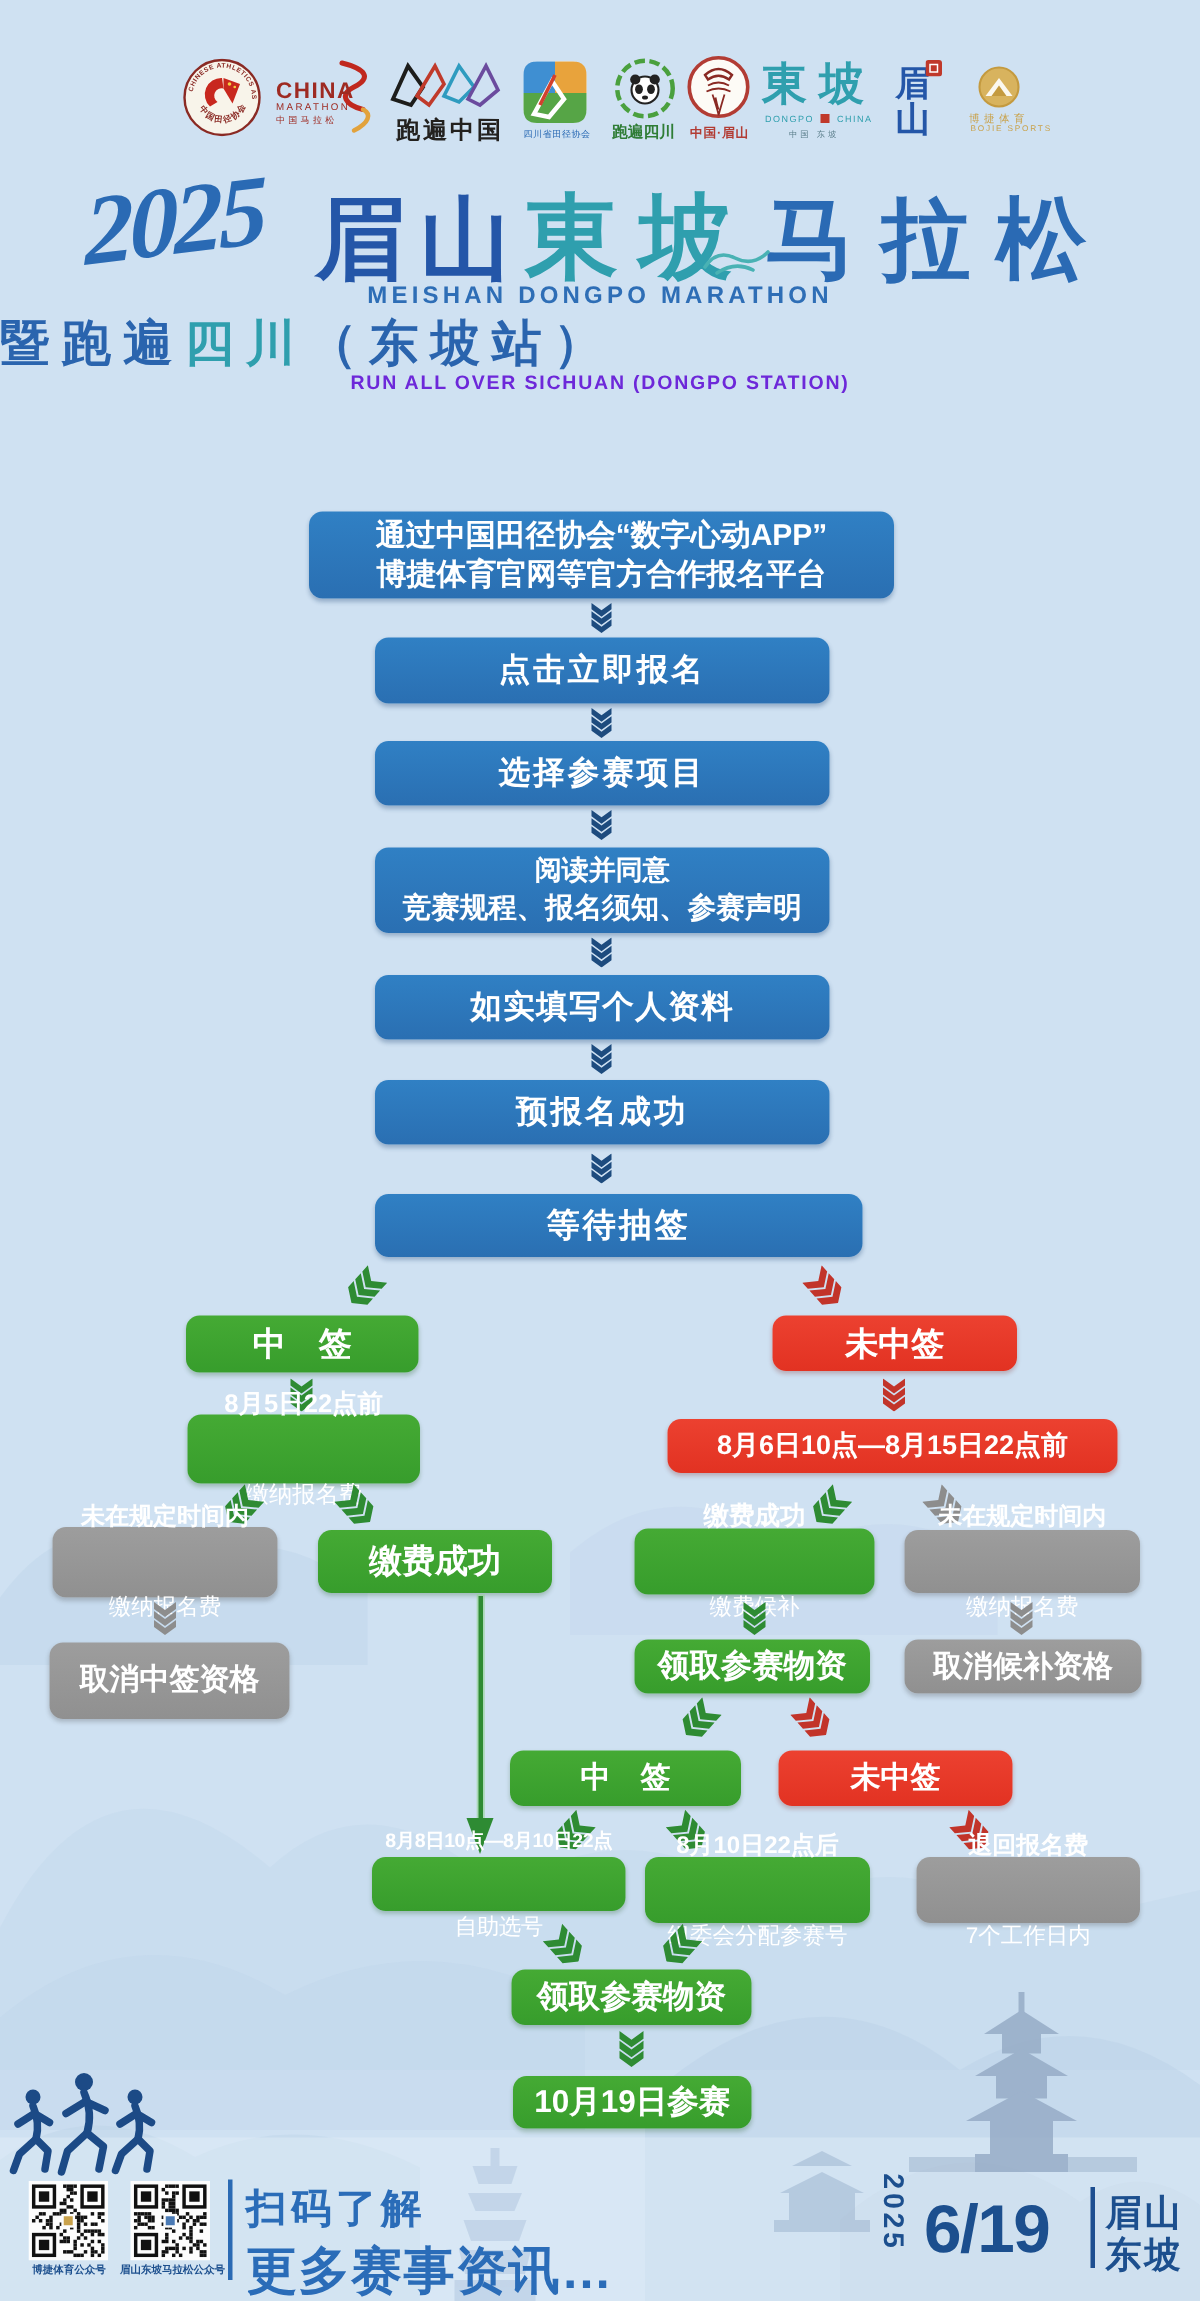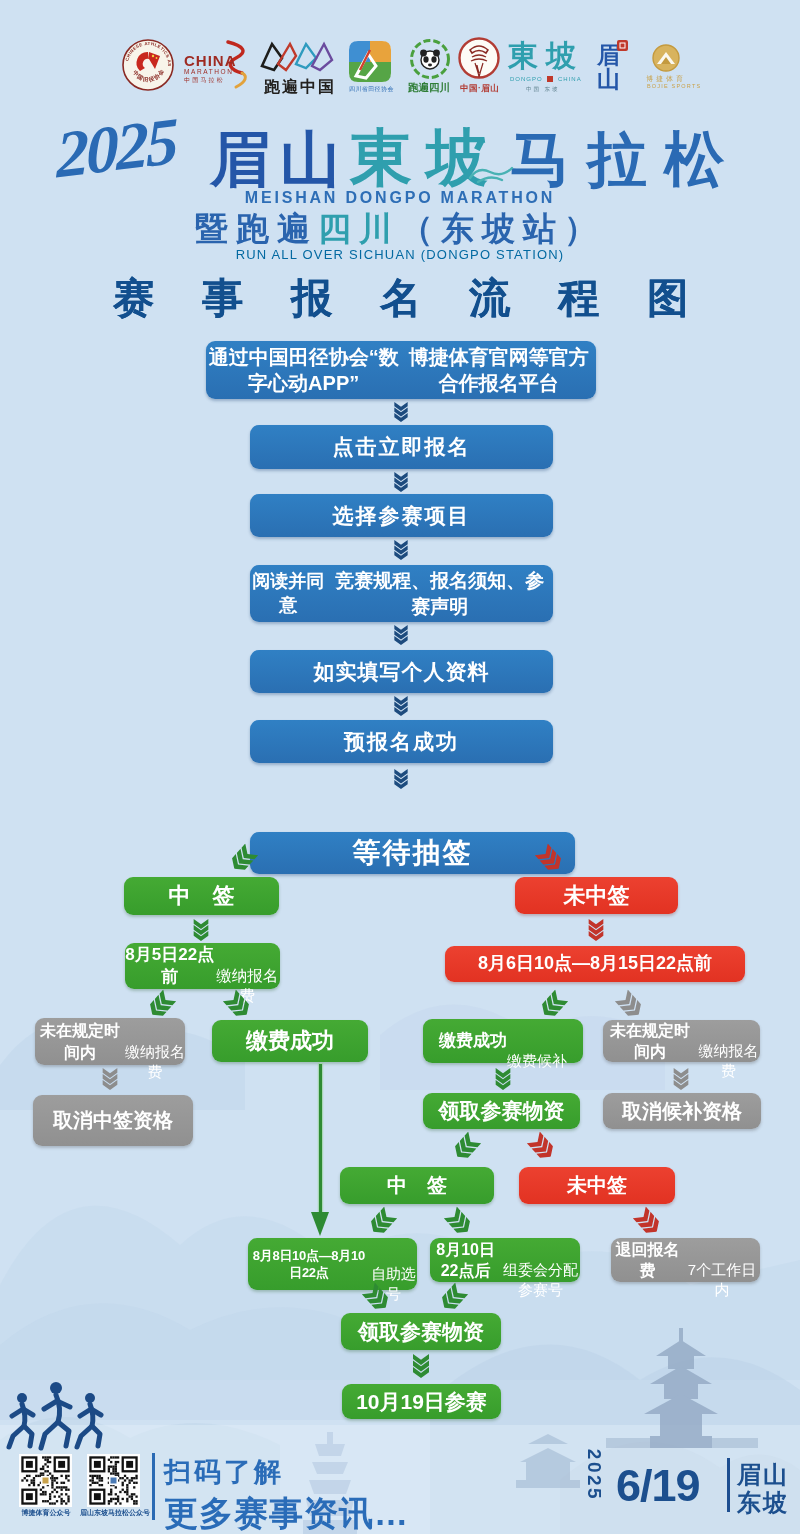--- a/index.html
+++ b/index.html
@@ -1,19 +1,19 @@
 <!DOCTYPE html>
 <html><head>
 <meta charset="utf-8">
 <style>
   html,body{margin:0;padding:0;}
   body{font-family:"Liberation Sans",sans-serif;}
   .poster{position:relative;width:800px;height:1534px;background:#cfe1f2;overflow:hidden;}
   .abs{position:absolute;}
-  .box{position:absolute;border-radius:9px;color:#fff;display:flex;
+  .box{position:absolute;border-radius:9px;color:#fff;display:flex;flex-direction:column;
        align-items:center;justify-content:center;text-align:center;font-weight:700;line-height:1.32;}
   .blue{background:linear-gradient(180deg,#3080c4 0%,#2a6fb2 100%);box-shadow:0 2px 3px rgba(20,60,110,.30);}
   .green{background:linear-gradient(180deg,#45aa34 0%,#379d2c 100%);box-shadow:0 2px 3px rgba(20,80,20,.25);}
   .red{background:linear-gradient(180deg,#ec4130 0%,#e23222 100%);box-shadow:0 2px 3px rgba(120,20,10,.25);}
   .gray{background:linear-gradient(180deg,#9d9d9d 0%,#909090 100%);box-shadow:0 2px 3px rgba(60,60,60,.25);}
   .l2{font-weight:500;margin-top:40px;}
   .arrow{position:absolute;}
   .serif{font-family:"Liberation Serif",serif;}
   .navy{color:#1c4f8e;}
 </style>
@@ -198,25 +198,24 @@
 
   <div class="abs" style="left:0;top:108px;width:800px;height:210px">
     <div class="abs serif" style="left:56px;top:2px;font-size:66px;font-weight:bold;font-style:italic;color:#2a6ab4;transform:rotate(-7deg) skewX(-6deg);letter-spacing:-3px">2025</div>
     <div class="abs" style="left:210px;top:12px;font-size:60px;font-weight:900;color:#2456a8;letter-spacing:10px;white-space:nowrap">眉山</div>
     <div class="abs serif" style="left:350px;top:8px;font-size:62px;font-weight:900;color:#2f9fae;letter-spacing:14px;white-space:nowrap">東坡</div>
     <div class="abs" style="left:510px;top:12px;font-size:60px;font-weight:900;color:#2a6ab4;letter-spacing:17px;white-space:nowrap">马拉松</div>
     <svg class="abs" width="46" height="22" viewBox="0 0 46 22" style="left:468px;top:54px">
       <path d="M2,16 Q10,4 22,10 Q34,16 44,6 M10,20 Q22,12 34,18" fill="none" stroke="#49b2b4" stroke-width="2.4" stroke-linecap="round"></path>
     </svg>
     <div class="abs" style="left:0;top:81px;width:800px;text-align:center;font-size:16px;font-weight:bold;color:#2e6eb6;letter-spacing:2.8px">MEISHAN DONGPO MARATHON</div>
-    <div class="abs" style="left:0;top:99px;width:800px;text-align:center;font-size:33px;font-weight:900;letter-spacing:8px;white-space:nowrap">
+    <div class="abs" style="left:0;top:99px;width:800px;font-size:33px;font-weight:900;letter-spacing:8px;white-space:nowrap">
       <span style="color:#2a64ae">暨跑遍</span><span style="color:#2f9fae">四川</span><span style="color:#2a64ae">（东坡站）</span>
     </div>
-    <div class="abs" style="left:0;top:139px;width:800px;text-align:center;font-size:13px;font-weight:normal;color:#0369a1;letter-spacing:1.2px">RUN ALL OVER SICHUAN (DONGPO STATION)</div>
-    <div class="abs" style="left:113px;top:163px;font-size:41px;font-weight:900;color:#124f8e;letter-spacing:48px;white-space:nowrap;text-shadow:.6px 0 0 #124f8e">赛事报名流程图</div>
+    <div class="abs" style="left:0;top:139px;width:800px;text-align:center;font-size:13px;font-weight:bold;color:#6d28d9;letter-spacing:1.2px">RUN ALL OVER SICHUAN (DONGPO STATION)</div>
   </div>
 
   <div class="box blue" style="left:206px;top:341px;width:390px;height:58px;font-size:20px">
     <span>通过中国田径协会“数字心动APP”</span>
     <span>博捷体育官网等官方合作报名平台</span>
   </div>
   <div class="box blue" style="left:250px;top:425px;width:303px;height:44px;font-size:21px;letter-spacing:2px">
     <span>点击立即报名</span>
   </div>
   <div class="box blue" style="left:250px;top:494px;width:303px;height:43px;font-size:21px;letter-spacing:2px">
@@ -225,21 +224,21 @@
   <div class="box blue" style="left:250px;top:565px;width:303px;height:57px;font-size:19px">
     <span style="font-size:18px">阅读并同意</span>
     <span>竞赛规程、报名须知、参赛声明</span>
   </div>
   <div class="box blue" style="left:250px;top:650px;width:303px;height:43px;font-size:21px;letter-spacing:1px">
     <span>如实填写个人资料</span>
   </div>
   <div class="box blue" style="left:250px;top:720px;width:303px;height:43px;font-size:21px;letter-spacing:2px">
     <span>预报名成功</span>
   </div>
-  <div class="box blue" style="left:250px;top:832px;width:325px;height:42px;font-size:28px;letter-spacing:2px">
+  <div class="box blue" style="left:250px;top:796px;width:325px;height:42px;font-size:22px;letter-spacing:2px">
     <span>等待抽签</span>
   </div>
 
   <svg class="arrow" width="22" height="20" viewBox="0 0 22 33" style="left:390px;top:402px;color:#1d4b7e">
       <use href="#chev3" fill="currentColor"></use>
     </svg>
   <svg class="arrow" width="22" height="20" viewBox="0 0 22 33" style="left:390px;top:472px;color:#1d4b7e">
       <use href="#chev3" fill="currentColor"></use>
     </svg>
   <svg class="arrow" width="22" height="20" viewBox="0 0 22 33" style="left:390px;top:540px;color:#1d4b7e">
@@ -354,21 +353,21 @@
   <svg class="arrow" width="20" height="26" viewBox="0 0 22 33" style="left:372px;top:1209px;color:#2e8b33;transform:rotate(42deg)">
       <use href="#chev3" fill="currentColor"></use>
     </svg>
   <svg class="arrow" width="20" height="26" viewBox="0 0 22 33" style="left:449px;top:1209px;color:#2e8b33;transform:rotate(-42deg)">
       <use href="#chev3" fill="currentColor"></use>
     </svg>
   <svg class="arrow" width="20" height="26" viewBox="0 0 22 33" style="left:638px;top:1209px;color:#c2342a;transform:rotate(-42deg)">
       <use href="#chev3" fill="currentColor"></use>
     </svg>
 
-  <div class="box green" style="left:248px;top:1238px;width:169px;height:52px;font-size:13px;letter-spacing:-0.3px">
+  <div class="box green" style="left:248px;top:1238px;width:169px;height:36px;font-size:13px;letter-spacing:-0.3px">
     <span>8月8日10点—8月10日22点</span>
     <span class="l2" style="font-size:15px">自助选号</span>
   </div>
   <div class="box green" style="left:430px;top:1238px;width:150px;height:44px;font-size:16px">
     <span>8月10日22点后</span>
     <span class="l2" style="font-size:15px">组委会分配参赛号</span>
   </div>
   <div class="box gray" style="left:611px;top:1238px;width:149px;height:44px;font-size:16px">
     <span>退回报名费</span>
     <span class="l2" style="font-size:15px">7个工作日内</span>

